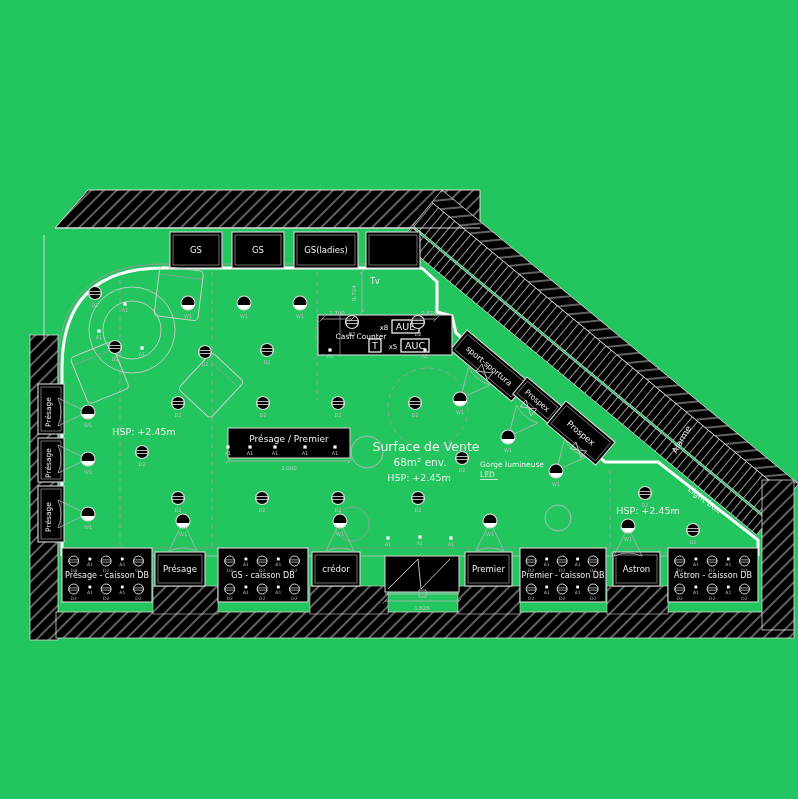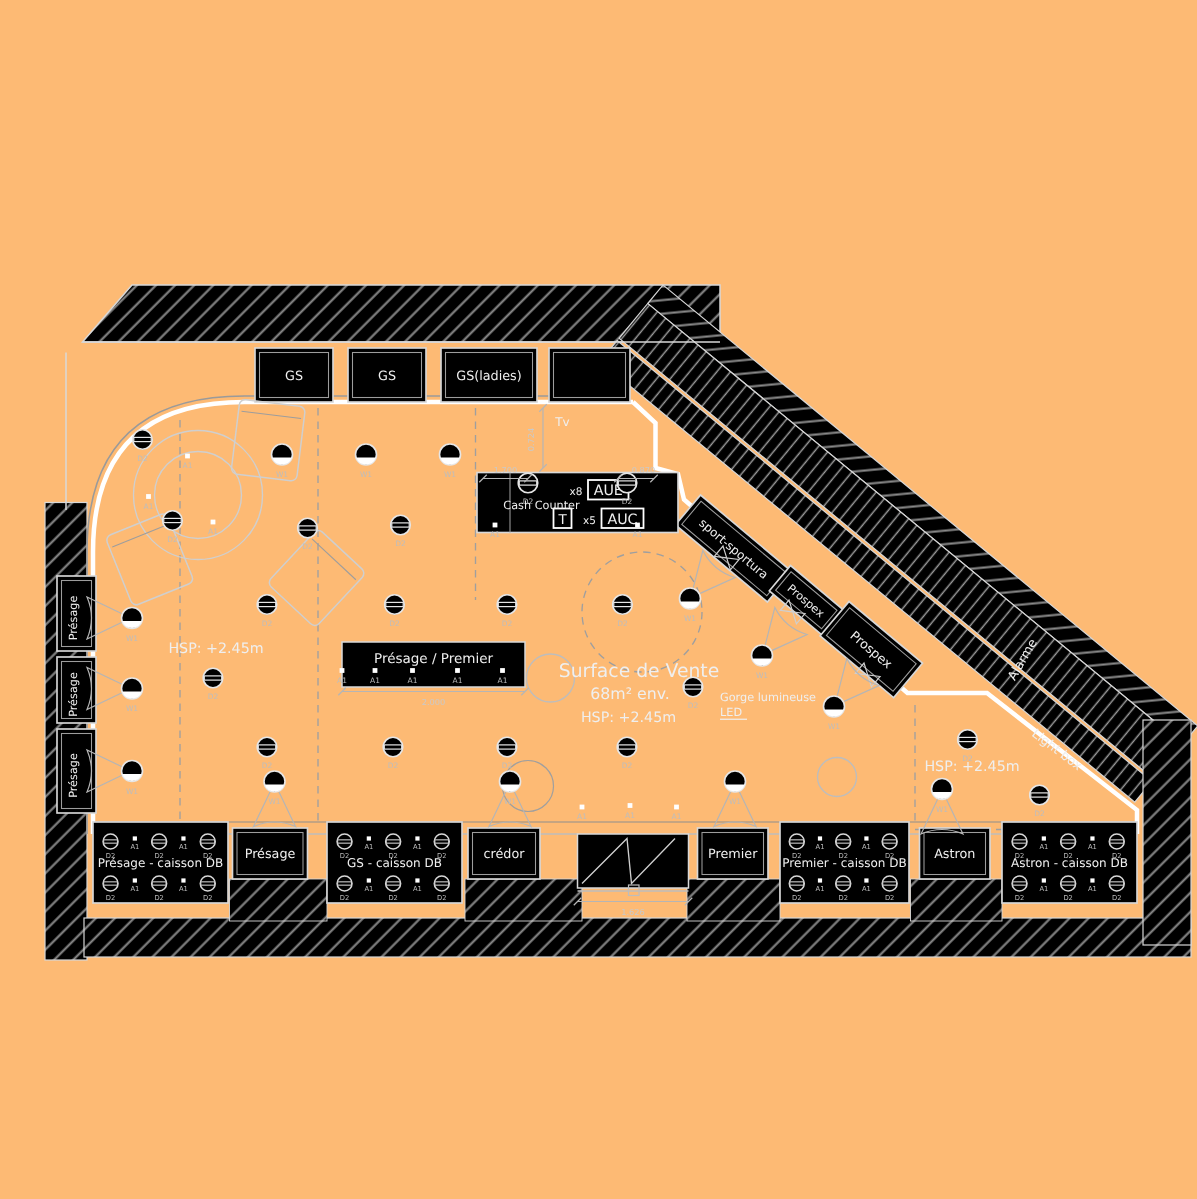--- a/index.html
+++ b/index.html
@@ -1,16 +1,16 @@
 <!DOCTYPE html>
 <html><head>
 <meta charset="utf-8">
 <style>
   html,body{margin:0;padding:0;background:#000;}
-  .stage{width:798px;height:799px;background:#fdba74;position:relative;overflow:hidden;
+  .stage{width:798px;height:799px;background:#22c55e;position:relative;overflow:hidden;
          font-family:"DejaVu Sans", sans-serif;}
   svg text{font-family:"DejaVu Sans", sans-serif;}
 </style>
 </head>
 <body>
 
 <div class="stage">
   <svg id="plan" width="798" height="799" viewBox="0 0 798 799">
     <defs>
       <pattern id="hatch" width="9" height="9" patternUnits="userSpaceOnUse" patternTransform="rotate(45)">

